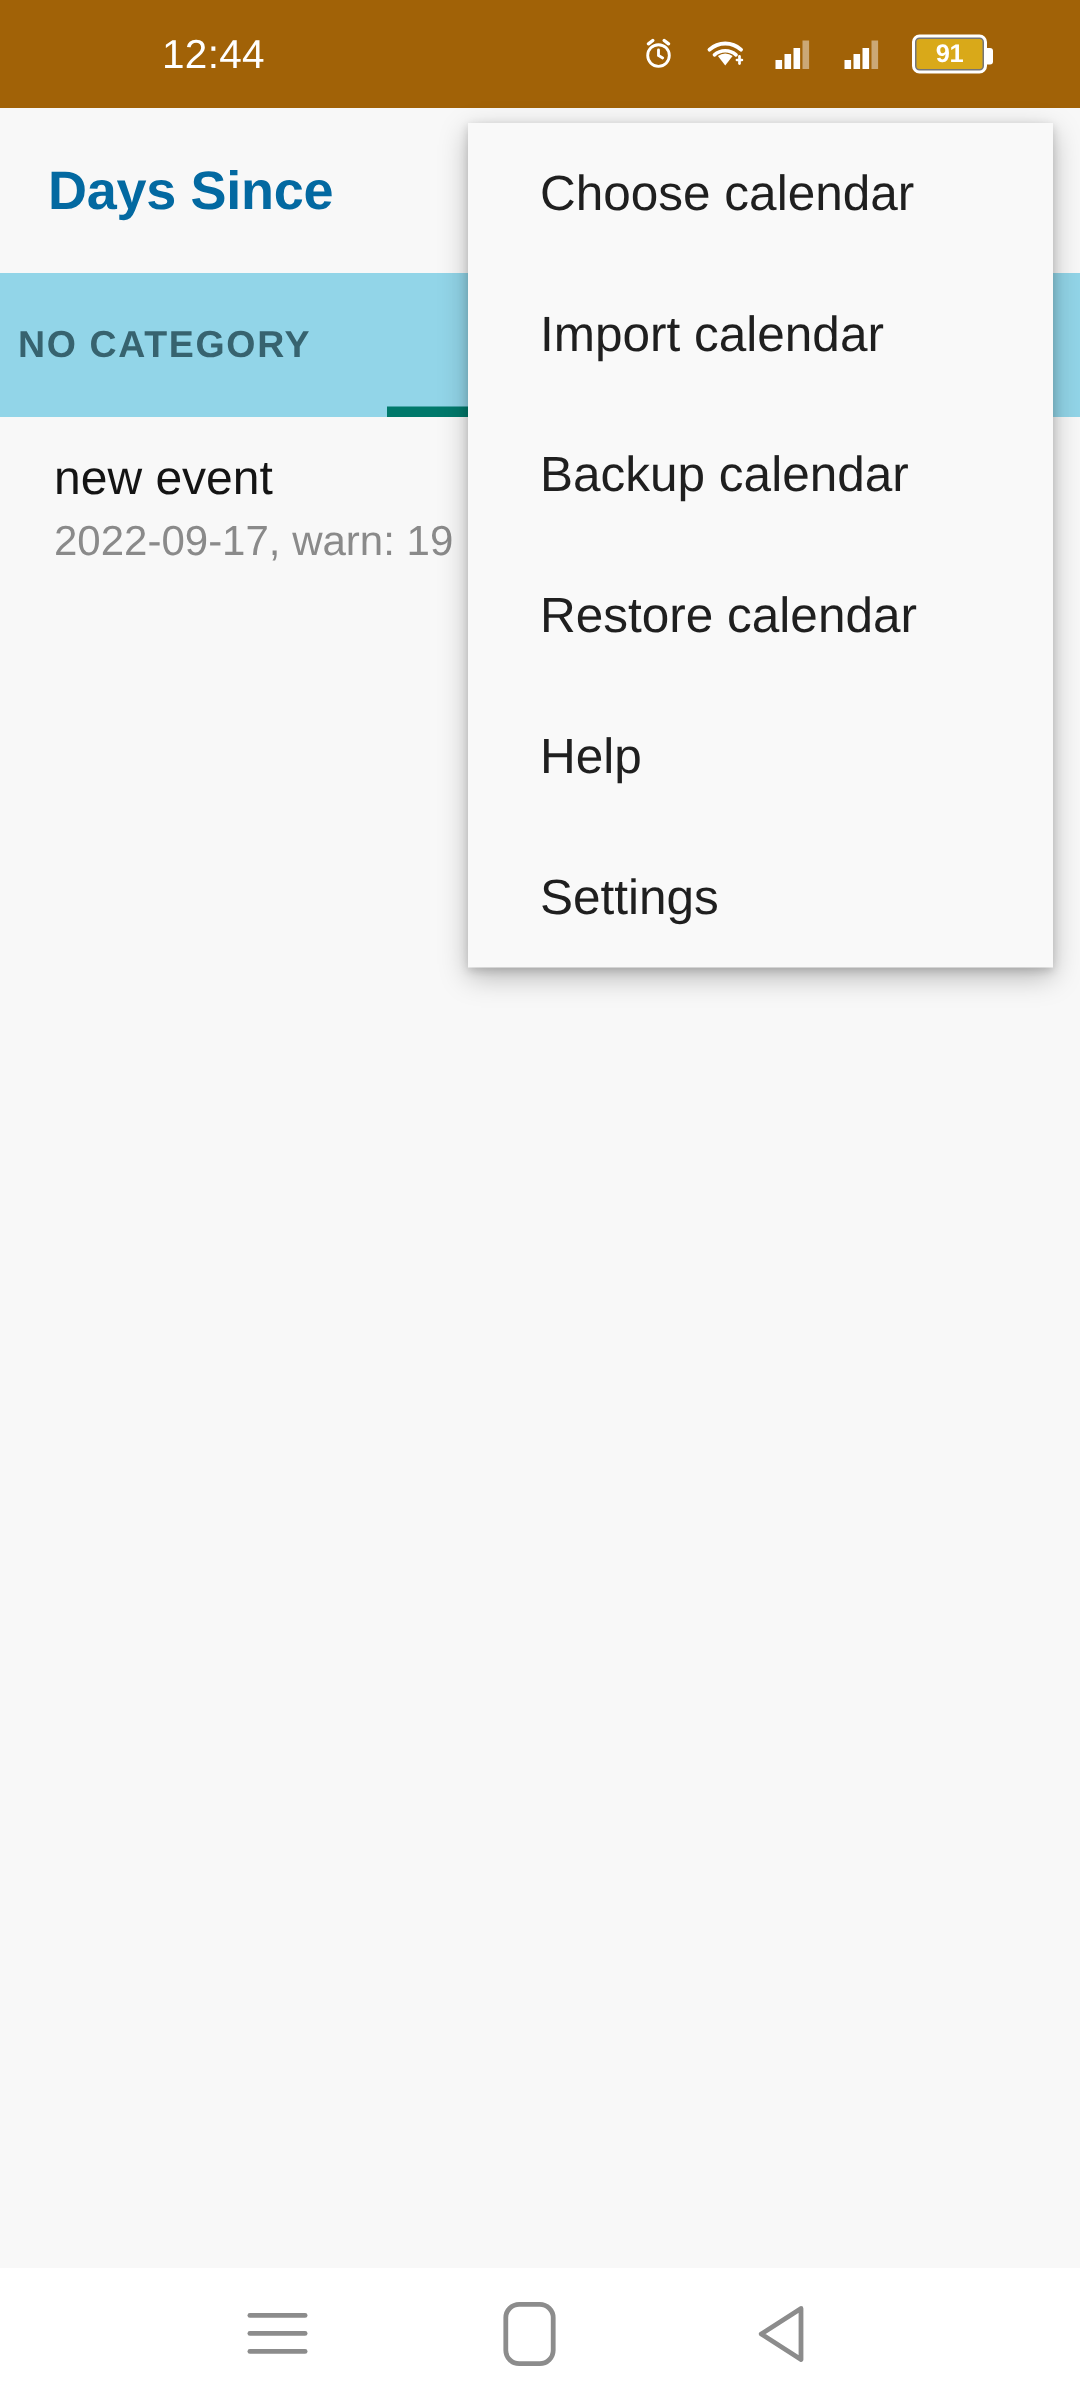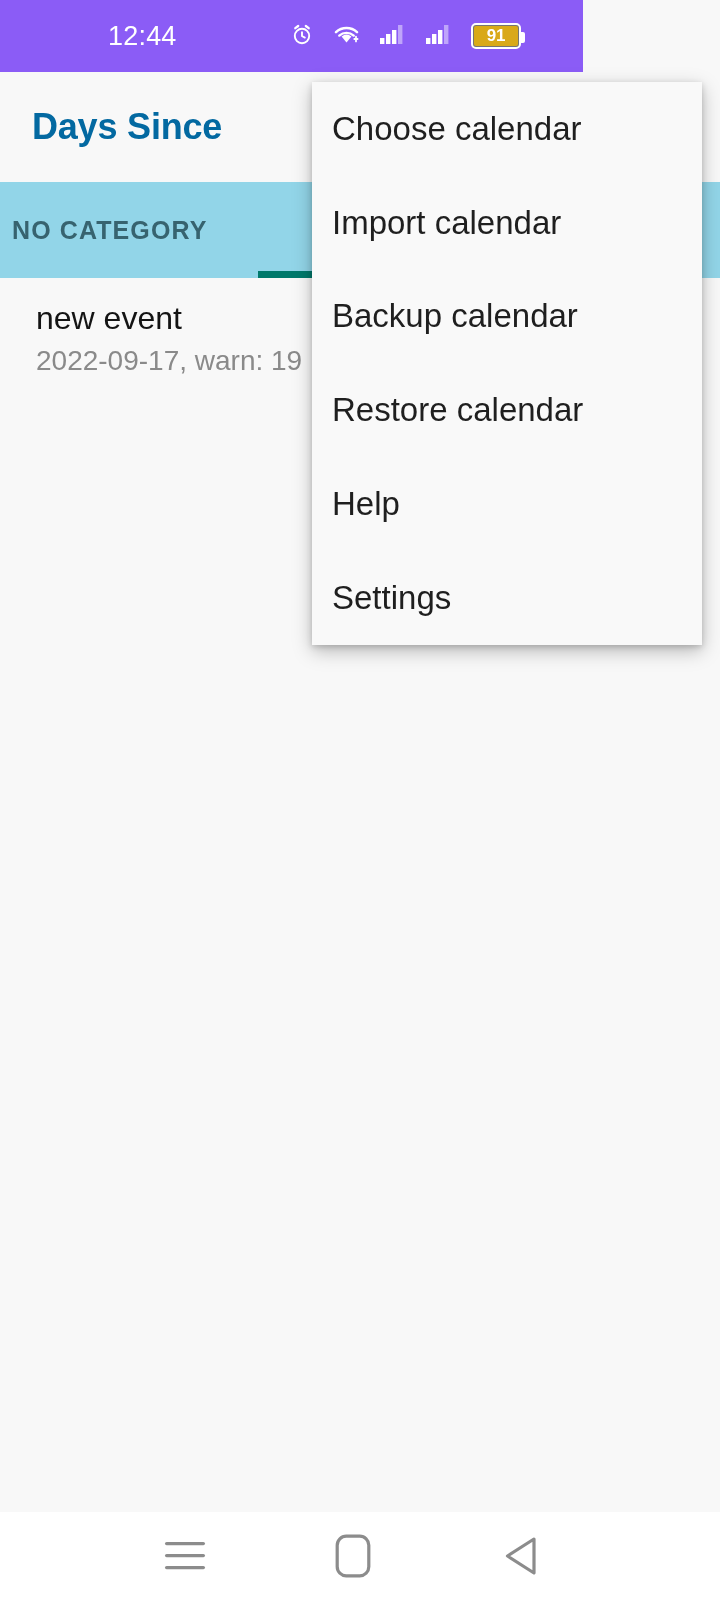--- a/index.html
+++ b/index.html
@@ -12,33 +12,33 @@
   #screen {
     position:relative;
     width:720px; height:1600px;
     background:#F8F8F8;
     overflow:hidden;
   }
 
   
   .status-bar {
     position:absolute; top:0; left:0;
-    width:583px; height:72px;
-    background:#8b5cf6;
+    width:720px; height:72px;
+    background:#a16207;
     display:flex; align-items:center;
     z-index:5;
   }
   .status-clock {
     position:absolute; left:108px;
     color:#FFFFFF; font-size:27px; font-weight:500;
     letter-spacing:0.2px;
   }
   .status-icons {
     position:absolute; right:62px;
-    display:flex; gap:19px;
+    display:flex; align-items:center; gap:19px;
   }
   .icon-alarm { width:24px; height:24px; display:block; }
   .icon-wifi  { width:27px; height:24px; display:block; }
   .icon-sig   { width:27px; height:22px; display:block; }
   .battery {
     position:relative;
     width:50px; height:26px;
     border:2px solid #FFFFFF;
     border-radius:5px;
     display:flex; align-items:center; justify-content:center;
@@ -131,21 +131,21 @@
     position:absolute;
     left:312px; top:82px;
     width:390px; height:563px;
     background:#F9F9F9;
     box-shadow:0 6px 18px rgba(0,0,0,0.26), 0 2px 6px rgba(0,0,0,0.16);
     z-index:10;
   }
   .menu-item {
     height:93.8px;
     display:flex; align-items:center;
-    padding-left:20px;
+    padding-left:48px;
     font-size:33px;
     color:#1F1F1F;
     white-space:nowrap;
     cursor:pointer;
   }
 
   
   .nav-bar {
     position:absolute; bottom:0; left:0;
     width:720px; height:88px;

